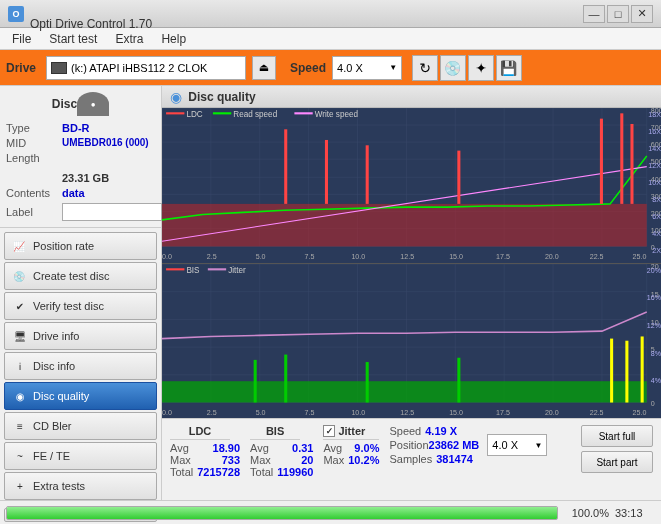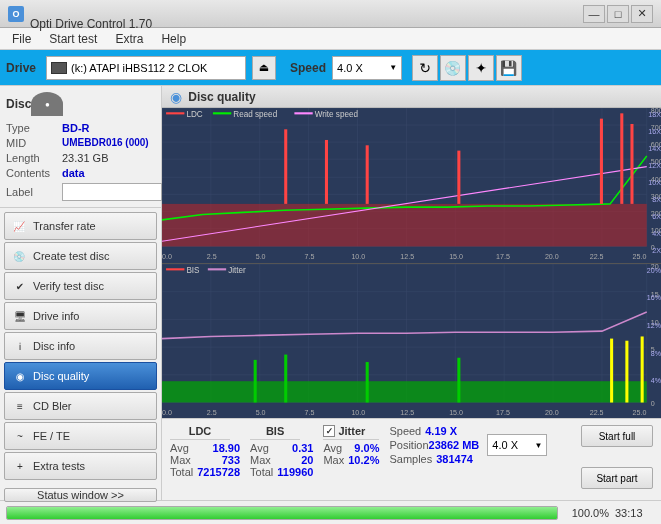--- a/index.html
+++ b/index.html
@@ -10,44 +10,44 @@
     .title-bar-icon { width: 16px; height: 16px; background: #4a90d9; border-radius: 2px; margin-right: 6px; display: flex; align-items: center; justify-content: center; color: white; font-size: 9px; font-weight: bold; }
     .title-bar-text { flex: 1; font-size: 12px; color: #333; margin-top: 20px; }
     .title-bar-controls { display: flex; gap: 2px; }
     .title-bar-btn { width: 22px; height: 18px; background: #ddd; border: 1px solid #aaa; display: flex; align-items: center; justify-content: center; cursor: pointer; font-size: 11px; color: #333; }
 
     
     .menu-bar { height: 22px; background: #f5f5f5; border-bottom: 1px solid #ccc; display: flex; align-items: center; padding: 0 4px; gap: 2px; }
     .menu-item { padding: 2px 8px; font-size: 12px; color: #333; cursor: pointer; }
 
     
-    .toolbar { height: 36px; background: #0ea5e9; border-bottom: 1px solid #ccc; display: flex; align-items: center; padding: 0 6px; gap: 6px; }
+    .toolbar { height: 36px; background: #f97316; border-bottom: 1px solid #ccc; display: flex; align-items: center; padding: 0 6px; gap: 6px; }
     .toolbar-label { font-size: 12px; font-weight: bold; color: #333; margin-right: 4px; }
     .toolbar-drive-select { height: 24px; width: 200px; border: 1px solid #aaa; background: white; font-size: 11px; padding: 0 4px; display: flex; align-items: center; gap: 4px; }
     .toolbar-drive-icon { width: 16px; height: 12px; background: #555; border: 1px solid #333; }
     .toolbar-eject-btn { width: 24px; height: 24px; background: #e8e8e8; border: 1px solid #aaa; display: flex; align-items: center; justify-content: center; cursor: pointer; }
     .toolbar-speed-label { font-size: 12px; font-weight: bold; color: #333; margin-left: 8px; }
     .toolbar-icons { display: flex; gap: 2px; margin-left: 4px; }
     .toolbar-icon-btn { width: 26px; height: 26px; background: #e8e8e8; border: 1px solid #aaa; display: flex; align-items: center; justify-content: center; cursor: pointer; font-size: 14px; }
 
     
     .main-area { display: flex; height: calc(524px - 28px - 22px - 36px - 24px); }
 
     
     .left-panel { width: 162px; background: #f0f0f0; border-right: 1px solid #ccc; display: flex; flex-direction: column; flex-shrink: 0; }
 
     
     .disc-section { padding: 6px; border-bottom: 1px solid #ccc; }
-    .disc-section-header { display: flex; align-items: center; justify-content: flex-start; margin-bottom: 6px; }
+    .disc-section-header { display: flex; align-items: center; justify-content: center; margin-bottom: 6px; }
     .disc-label { font-size: 12px; font-weight: bold; color: #333; }
 
     .disc-info-row { display: flex; margin-bottom: 3px; font-size: 11px; }
     .disc-info-key { color: #555; width: 56px; flex-shrink: 0; }
     .disc-info-val { color: #0000cc; font-weight: bold; }
-    .disc-info-val.black { color: #333; font-weight: normal; }
+    .disc-info-val.black { color: #333; font-weight: bold; margin-top: 20px; }
 
     .label-row { display: flex; align-items: center; margin-top: 4px; }
     .label-input { width: 100px; height: 18px; border: 1px solid #aaa; background: white; font-size: 10px; padding: 0 2px; }
     .label-icon-btn { width: 18px; height: 18px; background: #e8e8e8; border: 1px solid #aaa; display: flex; align-items: center; justify-content: center; cursor: pointer; font-size: 10px; }
 
     
     .nav-btn { height: 28px; margin: 2px 4px; background: linear-gradient(to bottom, #f5f5f5, #e0e0e0); border: 1px solid #aaa; border-radius: 2px; display: flex; align-items: center; padding: 0 8px; cursor: pointer; font-size: 11px; color: #333; gap: 6px; }
     .nav-btn.active { background: linear-gradient(to bottom, #4a90d9, #2060b0); color: white; border-color: #1a50a0; }
     .nav-btn-icon { width: 14px; height: 14px; display: flex; align-items: center; justify-content: center; font-size: 10px; }
 
@@ -150,21 +150,21 @@
       <div class="label-row">
         <span class="disc-info-key">Label</span>
         <input class="label-input" type="text" style="">
         <div class="label-icon-btn">✏</div>
       </div>
     </div>
 
     <div style="padding: 2px 0;">
       <div class="nav-btn">
         <div class="nav-btn-icon">📈</div>
-        <span>Transfer rate</span>
+        <span>Position rate</span>
       </div>
       <div class="nav-btn">
         <div class="nav-btn-icon">💿</div>
         <span>Create test disc</span>
       </div>
       <div class="nav-btn">
         <div class="nav-btn-icon">✔</div>
         <span>Verify test disc</span>
       </div>
       <div class="nav-btn">
@@ -424,21 +424,21 @@
               <span style="color:#0000ee;font-weight:bold;">381474</span>
             </div>
           </div>
           <div style="height:22px;width:60px;border:1px solid #aaa;background:white;display:flex;align-items:center;padding:0 4px;font-size:11px;margin-left:4px;">
             <span>4.0 X</span>
             <span style="margin-left:auto;font-size:8px;">▼</span>
           </div>
         </div>
       </div>
 
-      <div style="display:flex;flex-direction:column;gap:20px;margin-left:auto;">
+      <div style="display:flex;flex-direction:column;gap:4px;margin-left:auto;">
         <div class="start-btn">
           <span>Start full</span>
         </div>
         <div class="start-btn">
           <span>Start part</span>
         </div>
       </div>
     </div>
 
   </div>

